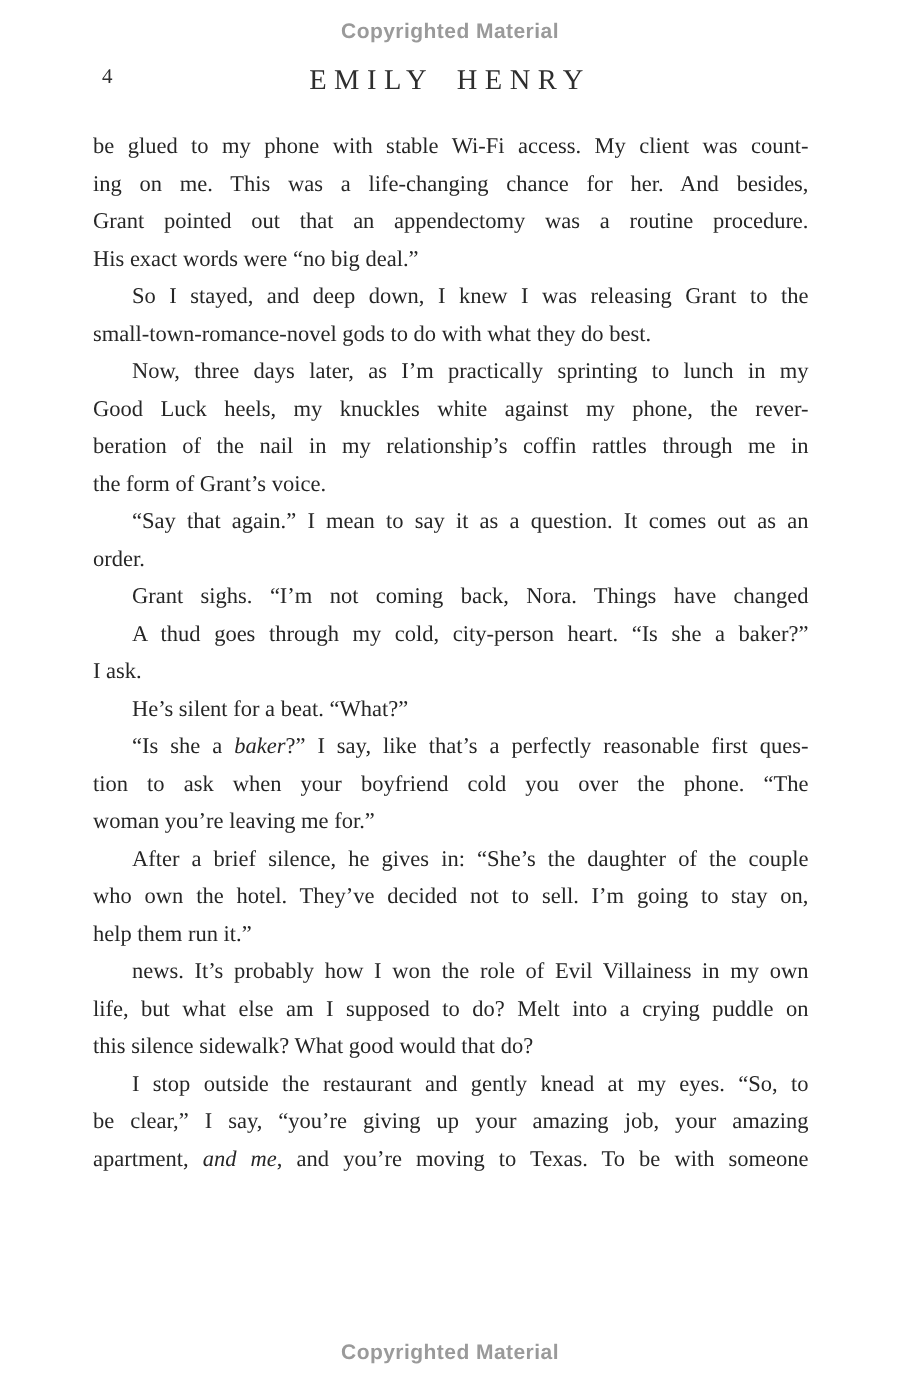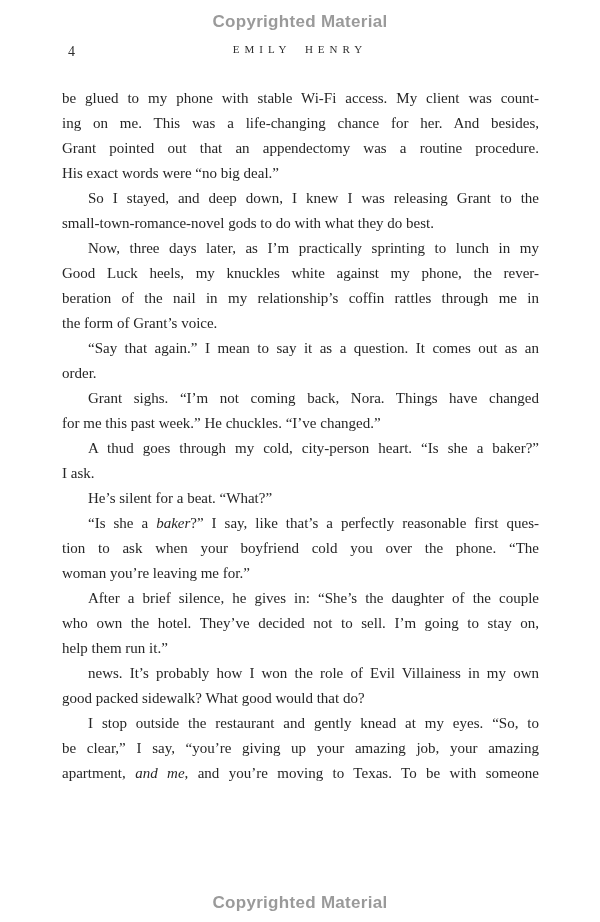--- a/index.html
+++ b/index.html
@@ -10,21 +10,21 @@
     position: relative;
     overflow: hidden;
     font-family: "Liberation Serif", serif;
   }
   .notice {
     position: absolute;
     left: 0;
     width: 100%;
     text-align: center;
     font-family: "Liberation Sans", sans-serif;
-    font-size: 17px;
+    font-size: 14px;
     font-weight: 700;
     letter-spacing: 0.3px;
     color: #9a9a9a;
   }
   .notice-top { top: 12px; }
   .notice-bottom { top: 893px; }
   .running-head {
     position: absolute;
     top: 42px;
     left: 62px;
@@ -38,21 +38,21 @@
     top: 2px;
     font-size: 14px;
     letter-spacing: 1px;
   }
   .running-title {
     position: absolute;
     left: 0;
     right: 0;
     top: 1px;
     text-align: center;
-    font-size: 11px;
+    font-size: 19px;
     letter-spacing: 5px;
     word-spacing: 6px;
   }
   .page-body {
     position: absolute;
     top: 86px;
     left: 62px;
     width: 477px;
     color: #262626;
     font-size: 15px;
@@ -96,42 +96,42 @@
       <div class="line">Good Luck heels, my knuckles white against my phone, the rever-</div>
       <div class="line">beration of the nail in my relationship’s coffin rattles through me in</div>
       <div class="line last">the form of Grant’s voice.</div>
     </div>
     <div class="para indent">
       <div class="line">“Say that again.” I mean to say it as a question. It comes out as an</div>
       <div class="line last">order.</div>
     </div>
     <div class="para indent">
       <div class="line">Grant sighs. “I’m not coming back, Nora. Things have changed</div>
-      <div class="line last">for me this past week.” He chuckles. “I’ve changed.”</div>
     </div>
     <div class="para indent">
       <div class="line">A thud goes through my cold, city-person heart. “Is she a baker?”</div>
       <div class="line last">I ask.</div>
     </div>
     <div class="para indent">
       <div class="line last">He’s silent for a beat. “What?”</div>
     </div>
     <div class="para indent">
       <div class="line">“Is she a <i>baker</i>?” I say, like that’s a perfectly reasonable first ques-</div>
       <div class="line">tion to ask when your boyfriend cold you over the phone. “The</div>
       <div class="line last">woman you’re leaving me for.”</div>
     </div>
     <div class="para indent">
       <div class="line">After a brief silence, he gives in: “She’s the daughter of the couple</div>
       <div class="line">who own the hotel. They’ve decided not to sell. I’m going to stay on,</div>
       <div class="line last">help them run it.”</div>
     </div>
     <div class="para indent">
       <div class="line">news. It’s probably how I won the role of Evil Villainess in my own</div>
-      <div class="line last">good packed sidewalk? What good would that do?</div>
+      <div class="line">life, but what else am I supposed to do? Melt into a crying puddle on</div>
+      <div class="line last">this silence sidewalk? What good would that do?</div>
     </div>
     <div class="para indent">
       <div class="line">I stop outside the restaurant and gently knead at my eyes. “So, to</div>
       <div class="line">be clear,” I say, “you’re giving up your amazing job, your amazing</div>
       <div class="line">apartment, <i>and me</i>, and you’re moving to Texas. To be with someone</div>
     </div>
   </div>
 
 <div class="notice notice-bottom">Copyrighted Material</div>
 

